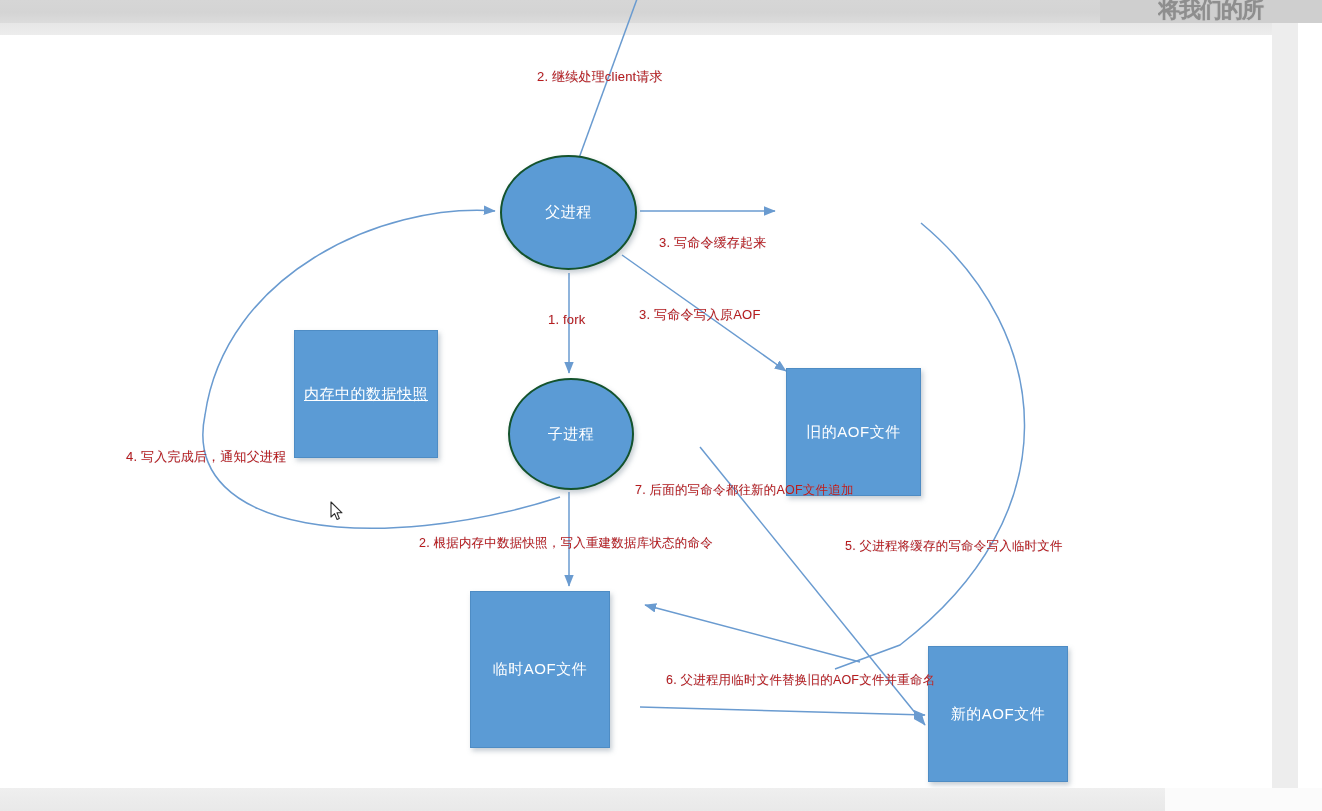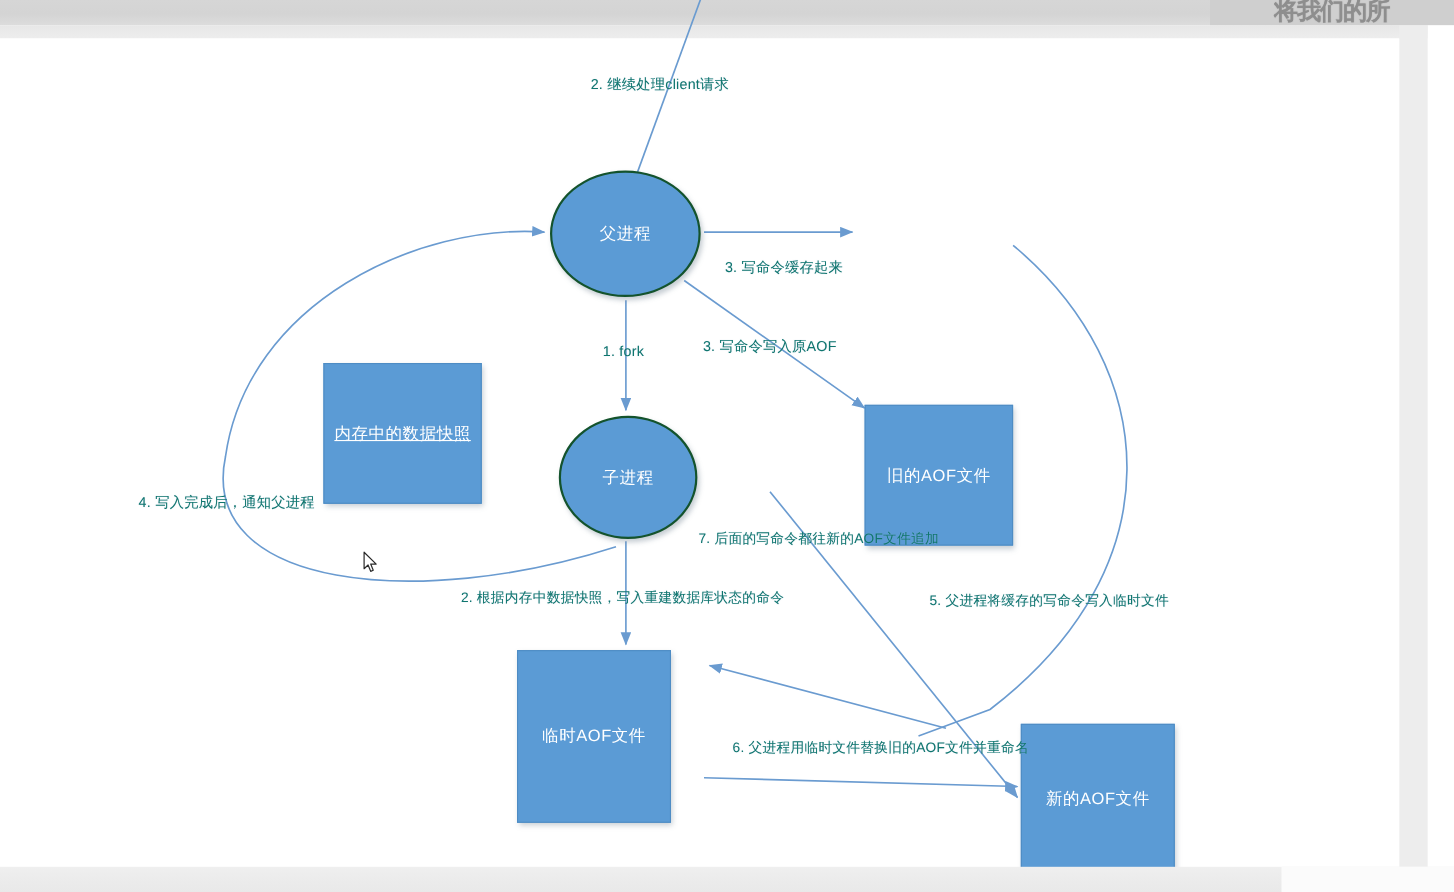--- a/index.html
+++ b/index.html
@@ -92,21 +92,21 @@
     letter-spacing: 0.5px;
     text-align: center;
     box-shadow: 2px 3px 5px rgba(120,135,150,0.42);
   }
   .node.rect { border: 1px solid #4e8cc4; }
   .node.ellipse { border-radius: 50%; border: 2px solid #14532d; }
 
   
   .edge-label {
     position: absolute;
-    color: #0f766e;
+    color: #b91c1c;
     font-size: 13px;
     white-space: nowrap;
     letter-spacing: 0.2px;
     text-shadow: 0 0 1px rgba(160,185,215,0.55);
   }
   .edge-label.small { font-size: 12.5px; }
 
   
   .cursor {
     position: absolute;
@@ -179,21 +179,21 @@
     </div>
 
     <div class="node rect" style="left:786px;top:333px;width:135px;height:128px;">
       <span>旧的AOF文件</span>
     </div>
 
     <div class="node rect" style="left:470px;top:556px;width:140px;height:157px;">
       <span>临时AOF文件</span>
     </div>
 
-    <div class="node rect" style="left:928px;top:611px;width:140px;height:136px;margin-top:12px;">
+    <div class="node rect" style="left:928px;top:611px;width:140px;height:136px;">
       <span>新的AOF文件</span>
     </div>
 
     <div class="edge-label" style="left:537px;top:33px;">2. 继续处理client请求</div>
 
     <div class="edge-label" style="left:659px;top:199px;">3. 写命令缓存起来</div>
 
     <div class="edge-label" style="left:639px;top:271px;">3. 写命令写入原AOF</div>
 
     <div class="edge-label" style="left:548px;top:277px;">1. fork</div>

